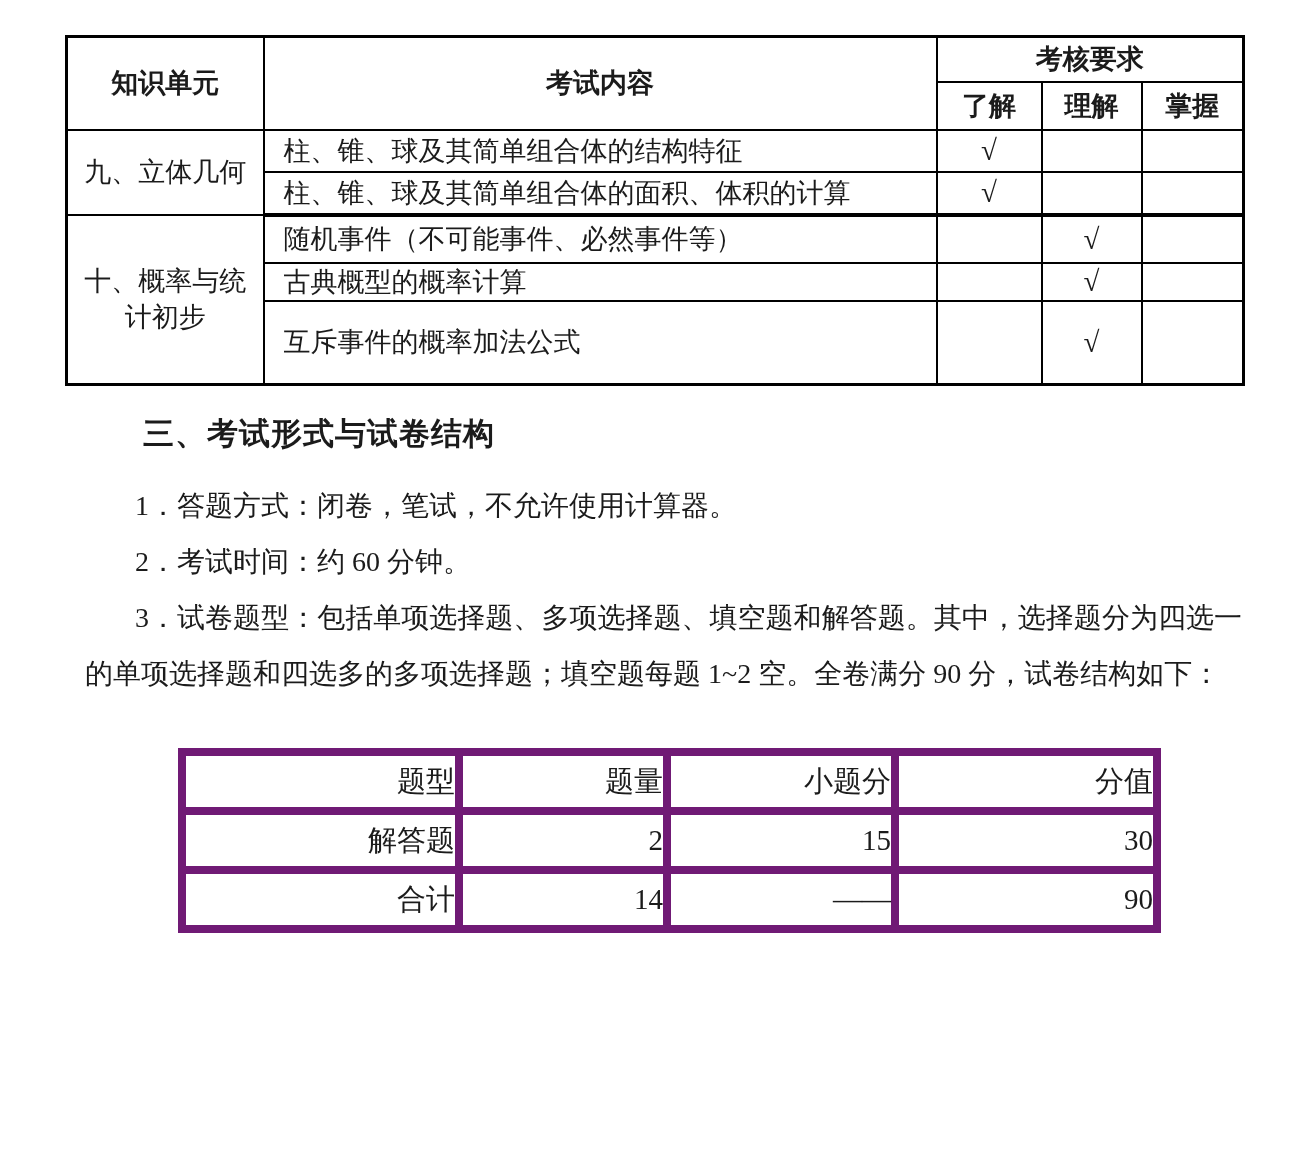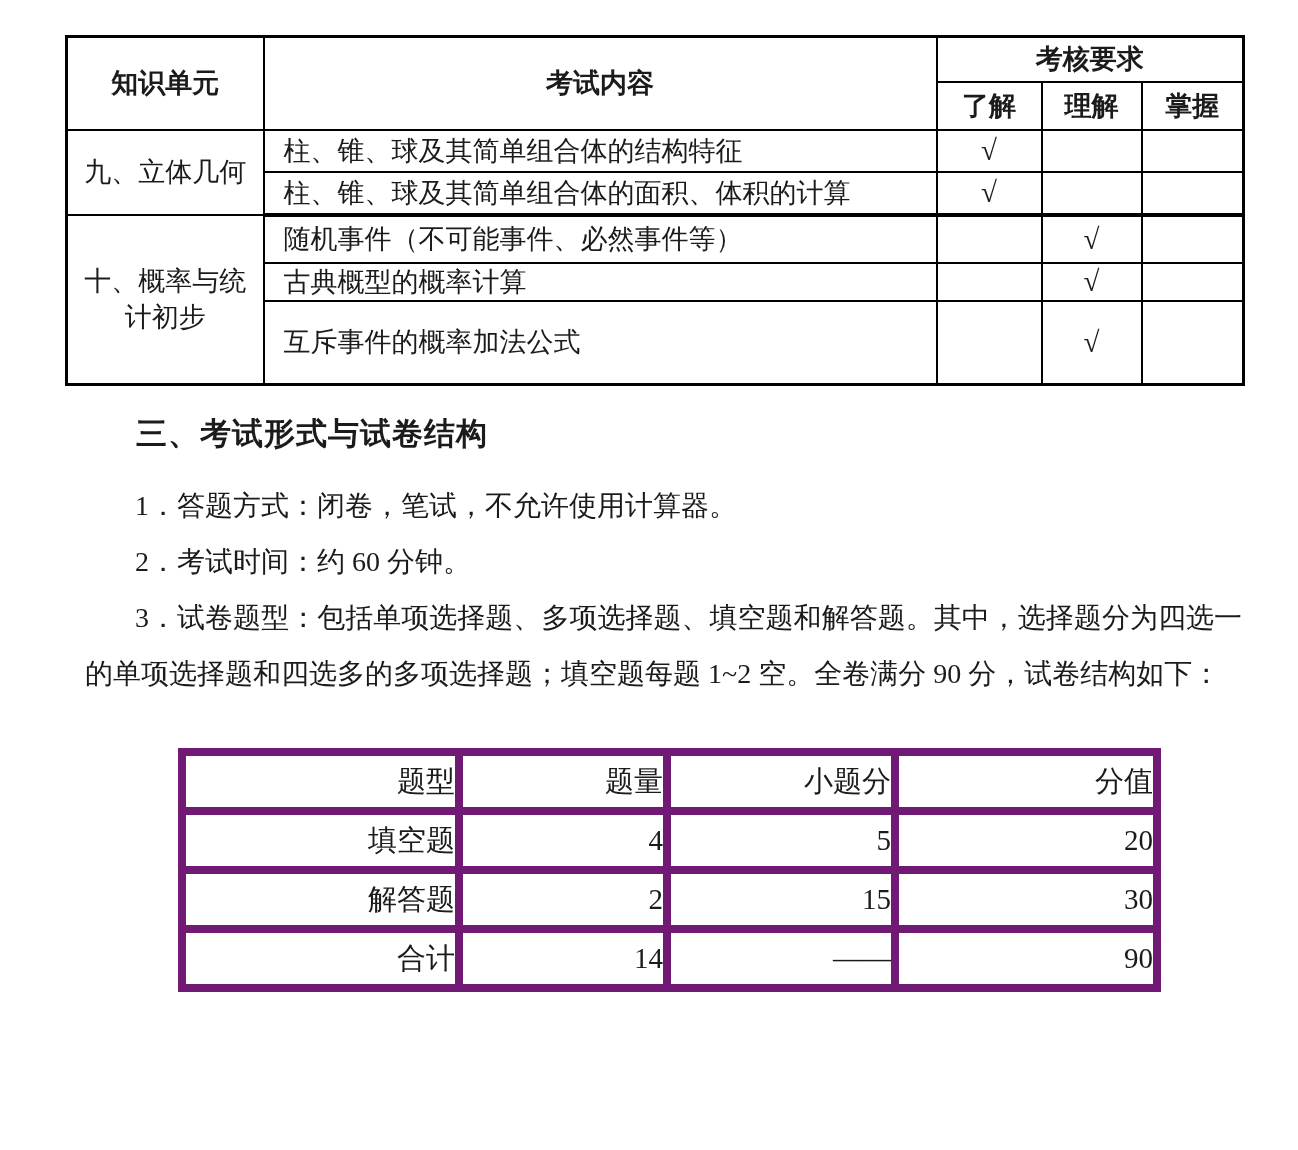--- a/index.html
+++ b/index.html
@@ -26,21 +26,21 @@
   .t1 tr.r4 { height:28px; }
   .t1 tr.r5 { height:84px; }
   .t1 tr.sep td { border-bottom:4px solid #000; }
   .t1 .unit { text-align:center; font-size:27px; vertical-align:middle; }
   .t1 .unit .stack { display:flex; flex-direction:column; align-items:center; }
   .t1 .content { text-align:left; padding-left:19px; font-size:27px; }
   .t1 .chk { text-align:center; font-size:29px; vertical-align:middle; }
 
   
   .sec-heading {
-    position:absolute; left:136px; top:414px;
+    position:absolute; left:143px; top:414px;
     font-family:"Liberation Sans","DejaVu Sans",sans-serif;
     font-weight:700; font-size:31px; letter-spacing:1px; line-height:40px;
   }
   .paras {
     position:absolute; left:85px; top:478px; width:1157px;
     font-size:28px;
   }
   .paras p {
     line-height:56px; text-indent:50px; text-align:justify;
   }
@@ -134,26 +134,20 @@
         <col style="width:262px">
     </colgroup>
     <tbody>
       <tr class="th">
         <td>题型</td>
         <td>题量</td>
         <td>小题分</td>
         <td>分值</td>
       </tr>
       <tr>
-        <td>填空题</td>
-        <td>4</td>
-        <td>5</td>
-        <td>20</td>
-      </tr>
-      <tr>
         <td>解答题</td>
         <td>2</td>
         <td>15</td>
         <td>30</td>
       </tr>
       <tr>
         <td>合计</td>
         <td>14</td>
         <td>——</td>
         <td>90</td>

